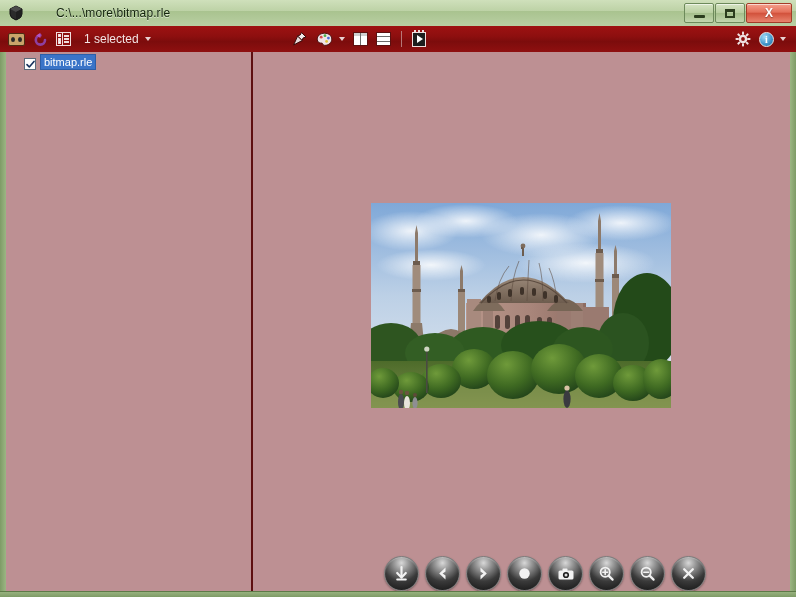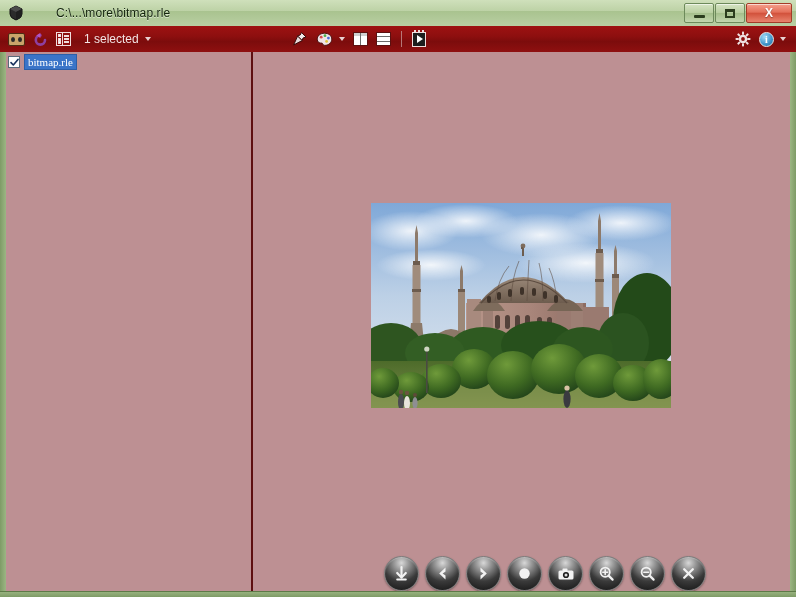--- a/index.html
+++ b/index.html
@@ -137,21 +137,21 @@
     overflow: hidden;
   }
   
   #divider {
     position: absolute; left: 245px; top: 0;
     width: 2px; height: 539px; background: #5e0f10;
   }
   
   #filelist { position: absolute; left: 0; top: 2px; width: 243px; }
   .file-item {
-    display: flex; align-items: center; height: 16px; padding-left: 2px; font-family: Liberation Serif, serif;
+    display: flex; align-items: flex-end; height: 16px; padding-left: 18px;
   }
   .fi-check {
     width: 12px; height: 12px; background: #fdfdfd; border: 1px solid #5a6a7a;
     box-sizing: border-box; display: flex; align-items: center; justify-content: center;
     margin-right: 4px; flex: 0 0 auto;
   }
   .fi-check svg { display:block; }
   .fi-label {
     font-size: 11px; color: #ffffff; background: #3a74c8;
     padding: 0 3px; line-height: 14px; border: 1px solid #2b5ea8;

